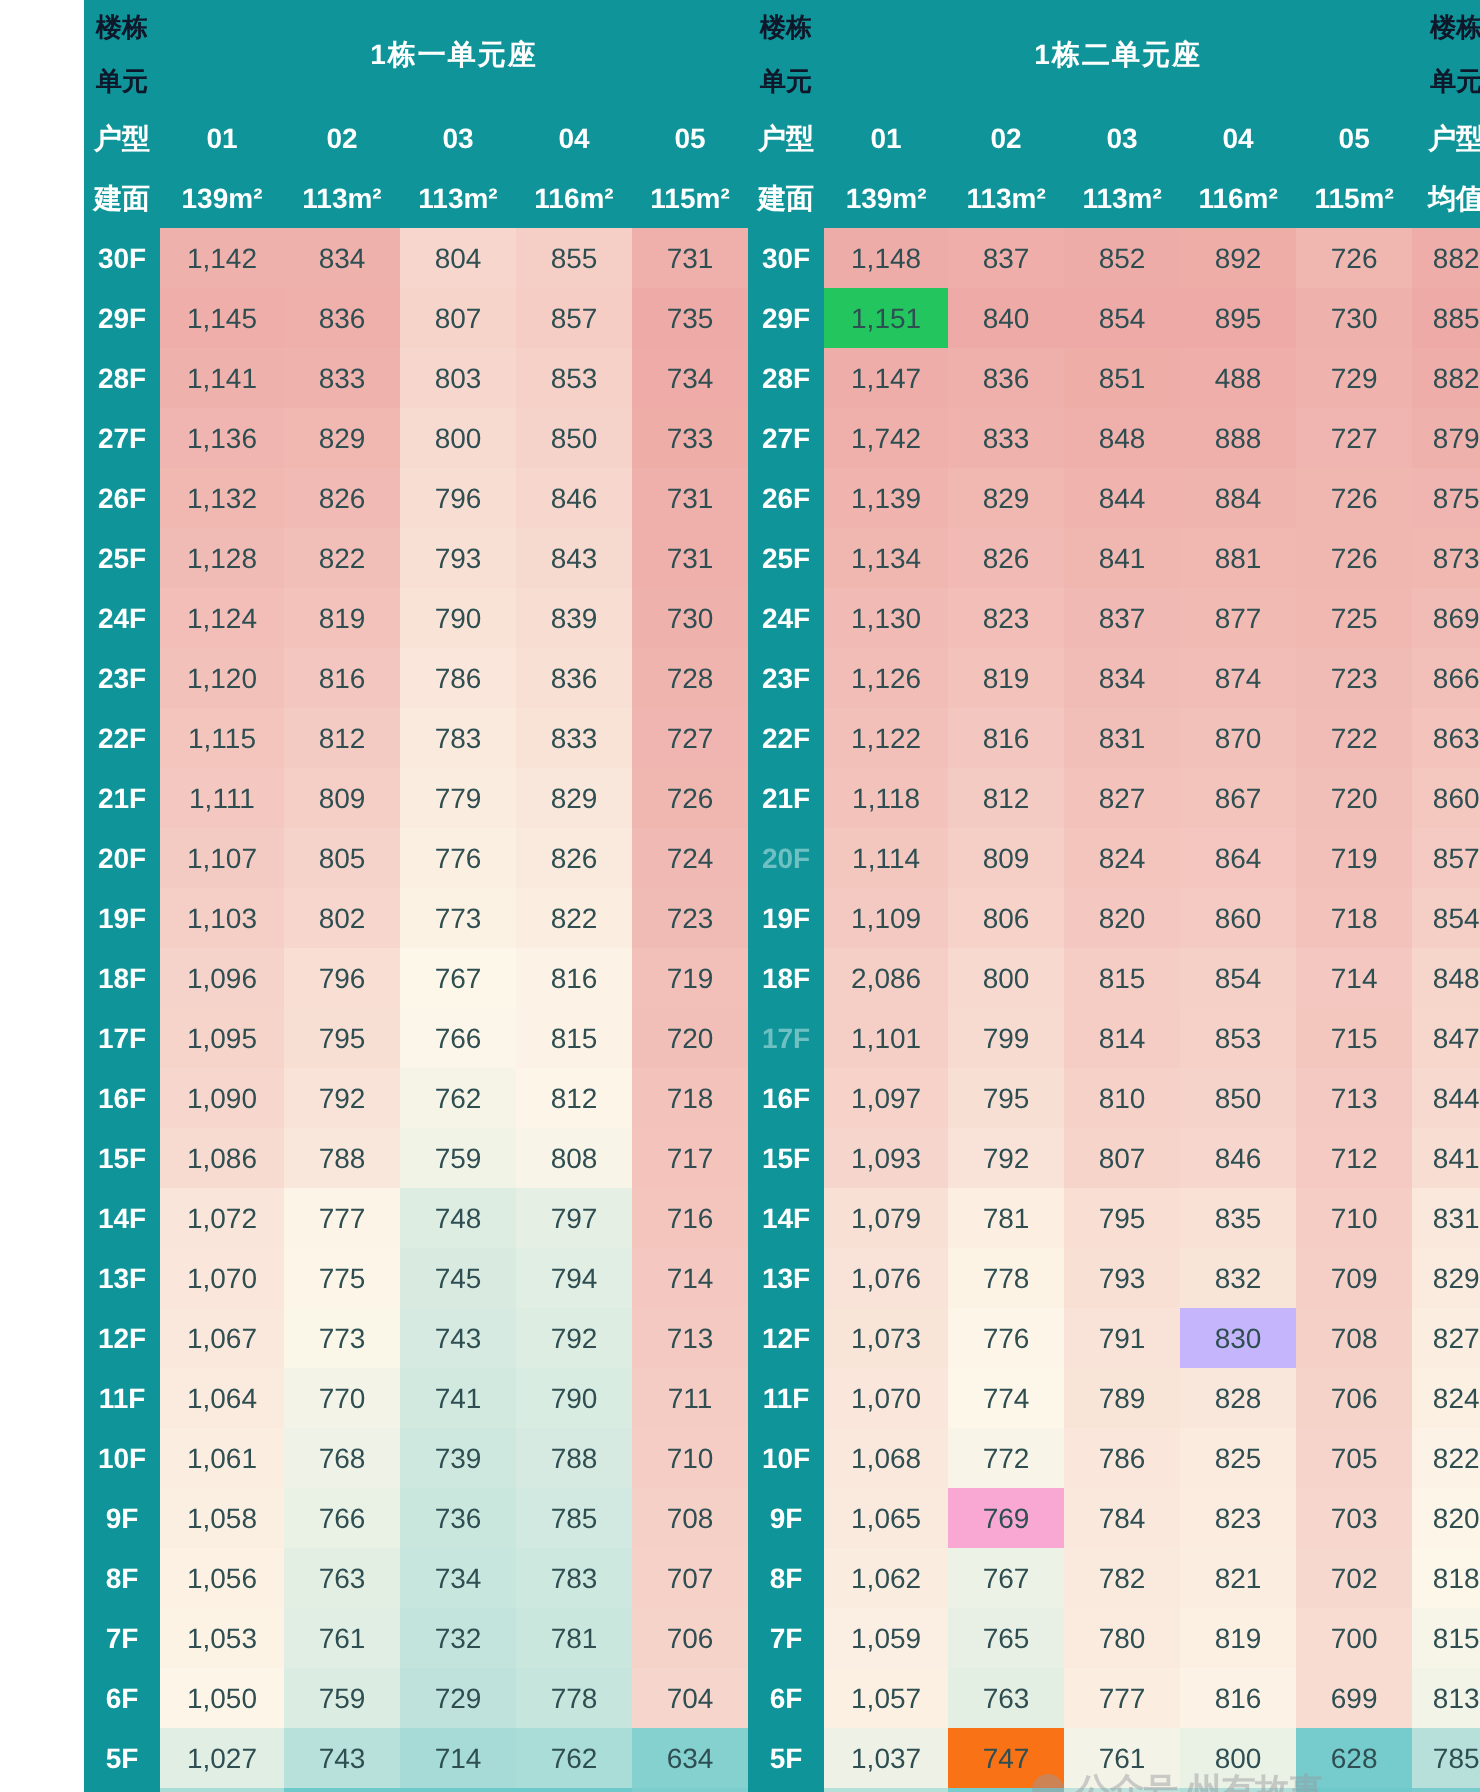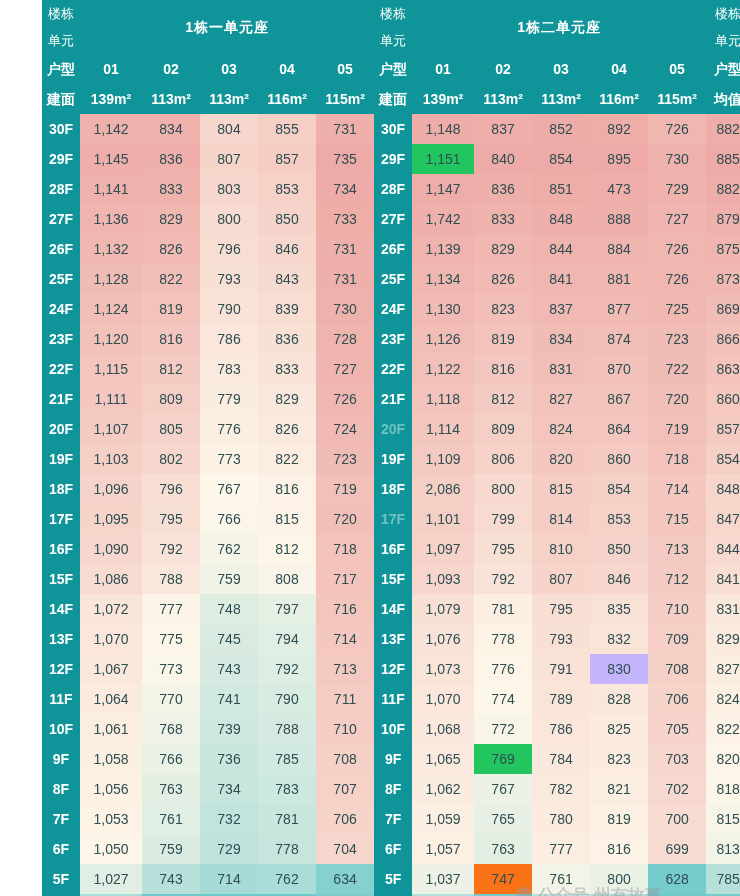--- a/index.html
+++ b/index.html
@@ -61,21 +61,21 @@
   }
   .hd-unit{
     background:#0f9599;
     color:#ffffff;
     font-weight:bold;
     font-size:12px;
     border-left:1px solid #55b6b8;
     border-right:1px solid #55b6b8;
   }
   .hd-corner2{
-    background:#0f9599;color:#ffffff;font-weight:normal;font-size:13px;
+    background:#0f9599;color:#0f172a;font-weight:bold;font-size:13px;
     height:60px;line-height:27px;
   }
   .corner-stack{display:block;font-size:13px;line-height:27px;}
 
   
   .cell{
     color:#2e4e52;
     font-size:14.5px;
     border-bottom:1px solid rgba(255,255,255,.75);
   }
@@ -207,21 +207,21 @@
           <td class="hd">28F</td>
           <td class="cell" style="background:rgb(239,177,172)">1,141</td>
           <td class="cell" style="background:rgb(240,178,173)">833</td>
           <td class="cell" style="background:rgb(247,215,205)">803</td>
           <td class="cell" style="background:rgb(246,209,200)">853</td>
           <td class="cell" style="background:rgb(238,171,167)">734</td>
           <td class="hd">28F</td>
           <td class="cell" style="background:rgb(239,173,169)">1,147</td>
           <td class="cell" style="background:rgb(239,175,170)">836</td>
           <td class="cell" style="background:rgb(239,173,168)">851</td>
-          <td class="cell" style="background:rgb(239,174,169)">473</td>
+          <td class="cell" style="background:rgb(239,174,169)">488</td>
           <td class="cell" style="background:rgb(240,178,173)">729</td>
           <td class="cell" style="background:rgb(239,173,169)">882</td>
         </tr>
         <tr>
           <td class="hd">27F</td>
           <td class="cell" style="background:rgb(240,181,176)">1,136</td>
           <td class="cell" style="background:rgb(241,183,177)">829</td>
           <td class="cell" style="background:rgb(247,218,208)">800</td>
           <td class="cell" style="background:rgb(246,211,202)">850</td>
           <td class="cell" style="background:rgb(239,173,168)">733</td>
@@ -490,21 +490,21 @@
         </tr>
         <tr>
           <td class="hd">9F</td>
           <td class="cell" style="background:rgb(251,239,226)">1,058</td>
           <td class="cell" style="background:rgb(234,241,229)">766</td>
           <td class="cell" style="background:rgb(202,231,222)">736</td>
           <td class="cell" style="background:rgb(209,233,224)">785</td>
           <td class="cell" style="background:rgb(245,208,199)">708</td>
           <td class="hd">9F</td>
           <td class="cell" style="background:rgb(250,234,222)">1,065</td>
-          <td class="cell" style="background:#22c55e">769</td>
+          <td class="cell" style="background:#f9a8d4">769</td>
           <td class="cell" style="background:rgb(250,232,220)">784</td>
           <td class="cell" style="background:rgb(251,236,223)">823</td>
           <td class="cell" style="background:rgb(247,215,205)">703</td>
           <td class="cell" style="background:rgb(253,245,231)">820</td>
         </tr>
         <tr>
           <td class="hd">8F</td>
           <td class="cell" style="background:rgb(252,241,227)">1,056</td>
           <td class="cell" style="background:rgb(228,239,228)">763</td>
           <td class="cell" style="background:rgb(199,230,222)">734</td>

